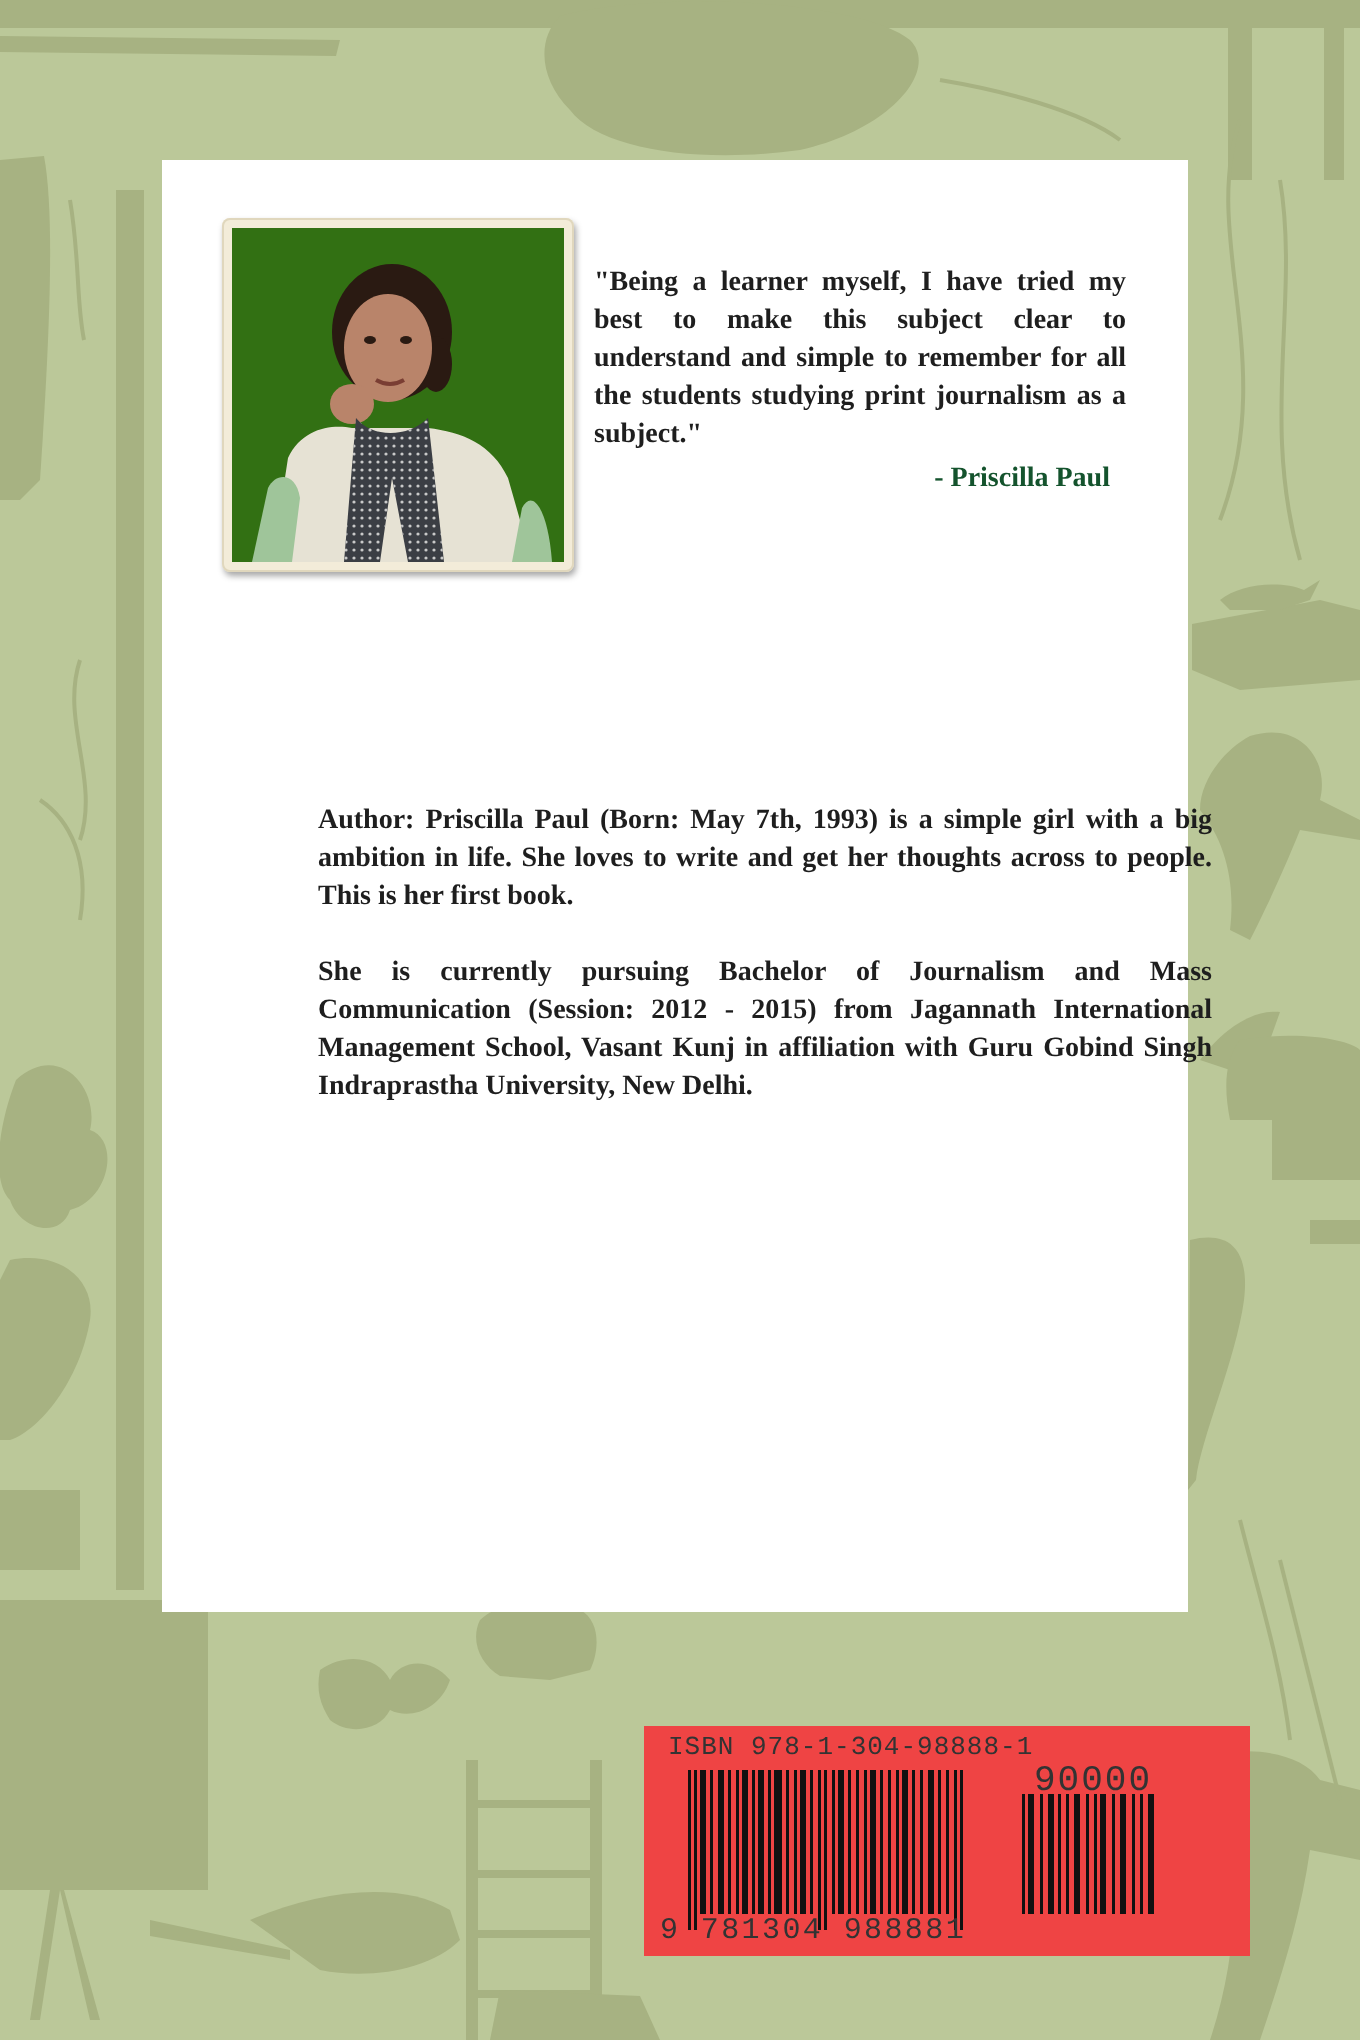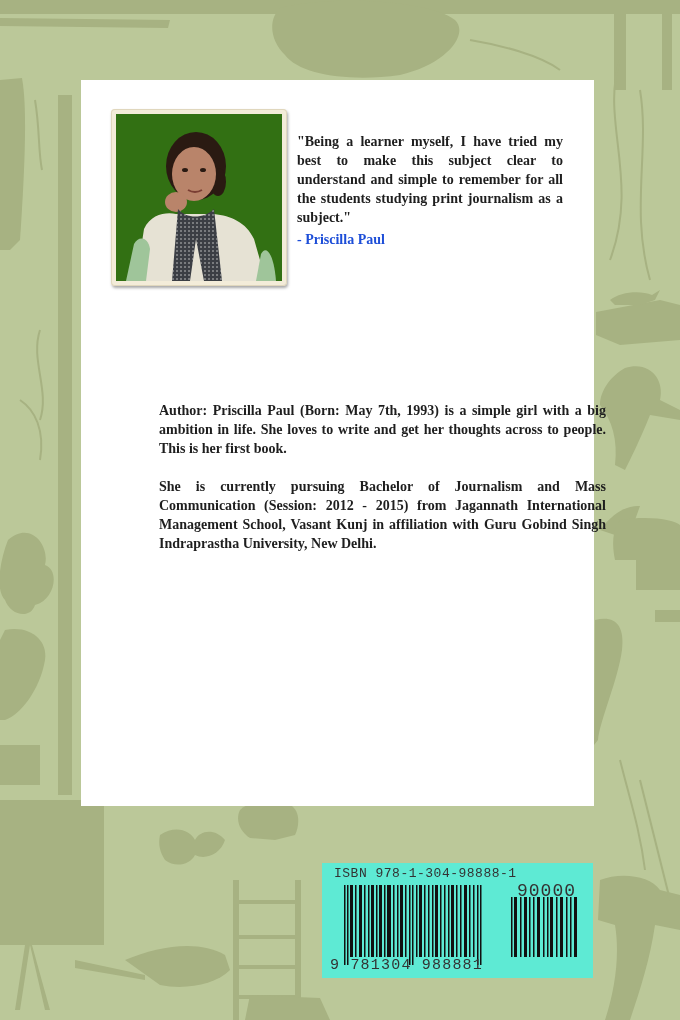--- a/index.html
+++ b/index.html
@@ -40,40 +40,40 @@
       font-weight: bold;
       color: #1e1e1e;
       text-align: justify;
     }
     .quote-attr {
       position: absolute;
       left: 216px; top: 152px;
       width: 258px;
       font-size: 14px;
       font-weight: bold;
-      color: #1d4ed8;
-      text-align: left;
+      color: #14532d;
+      text-align: right;
     }
     .bio {
       position: absolute;
       left: 34px; top: 321px;
       width: 447px;
       font-size: 14px;
       line-height: 19px;
       font-weight: bold;
       color: #1e1e1e;
       text-align: justify;
       margin-left: 44px;
     }
     .bio p { margin-bottom: 19px; }
     .barcode-box {
       position: absolute;
       left: 322px; top: 863px;
-      width: 271px; height: 115px;
-      background: #5eead4;
+      width: 303px; height: 115px;
+      background: #ef4444;
     }
     .isbn-text {
       position: absolute;
       left: 12px; top: 3px;
       font-family: "Liberation Mono", "DejaVu Sans Mono", monospace;
       font-size: 13px;
       color: #333;
       letter-spacing: 0.5px;
     }
     .price-code {

